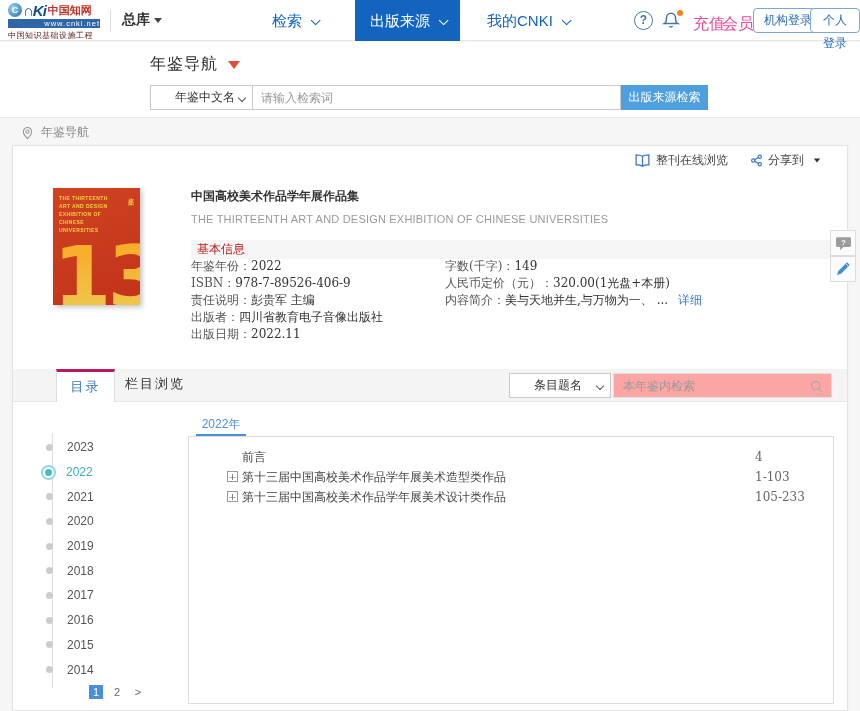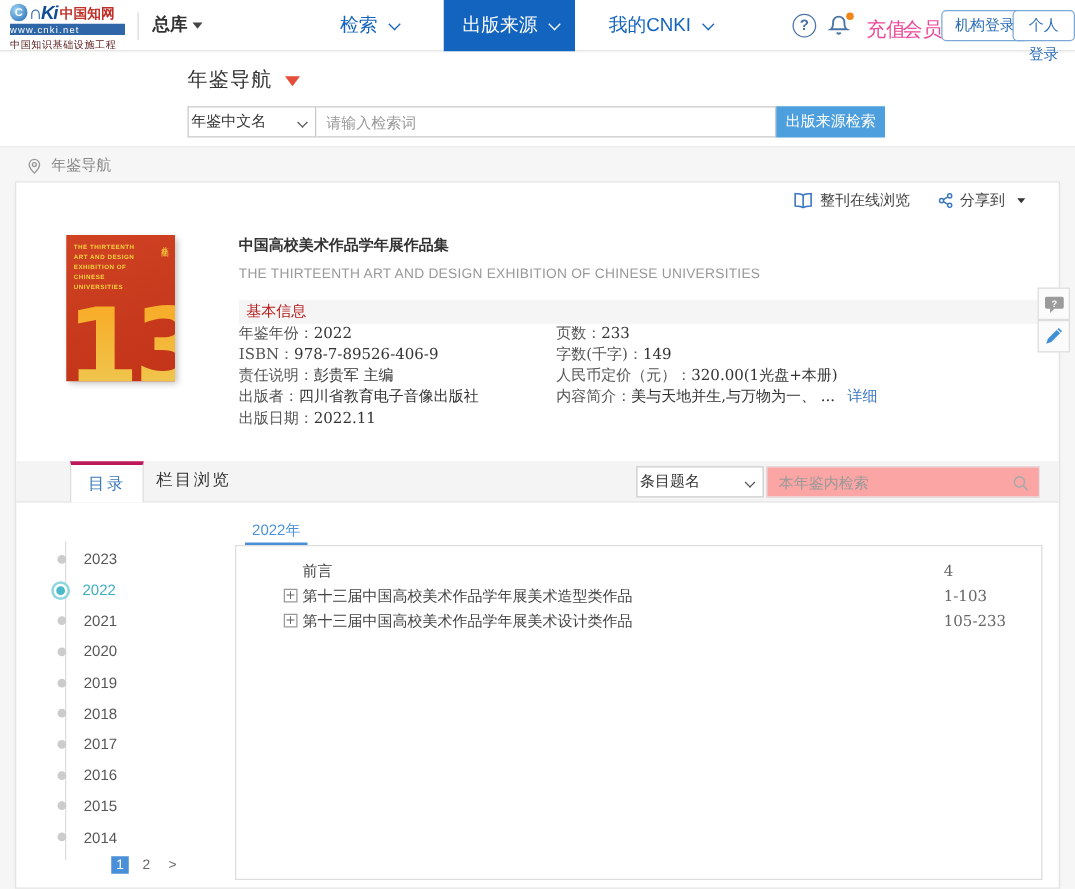--- a/index.html
+++ b/index.html
@@ -9,21 +9,21 @@
 
   
   .topnav { position:absolute; left:0; top:0; width:860px; height:41px; background:#fff;
     border-bottom:1px solid #e6e6e6; z-index:5; }
   .logo { position:absolute; left:8px; top:2px; width:100px; cursor:pointer; }
   .logo-row1 { display:flex; align-items:center; height:16px; }
   .globe { width:14px; height:14px; border-radius:50%; background:radial-gradient(circle at 35% 35%,#9fd4f5,#1a66b0);
     color:#fff; font-size:9px; font-weight:bold; text-align:center; line-height:14px; margin-right:1px; }
   .logo-cnki { color:#0f4e96; font-weight:bold; font-style:italic; font-size:15px; letter-spacing:-1px; }
   .logo-cn { color:#c03028; font-size:11px; font-weight:bold; margin-left:2px; }
-  .logo-row2 { background:#2f66a8; color:#fff; font-size:7.5px; text-align:left; width:92px;
+  .logo-row2 { background:#2f66a8; color:#fff; font-size:7.5px; text-align:right; width:92px;
     height:9px; line-height:9px; letter-spacing:1px; margin-top:1px; }
   .logo-row3 { color:#5c2020; font-size:8px; letter-spacing:0.5px; margin-top:2px; white-space:nowrap; }
   .nav-divider { position:absolute; left:110px; top:10px; width:1px; height:22px; background:#dcdcdc; }
   .nav-zongku { position:absolute; left:122px; top:11px; font-size:14px; font-weight:bold; color:#333; cursor:pointer; }
   .caret-down { display:inline-block; width:0; height:0; border-left:4px solid transparent;
     border-right:4px solid transparent; border-top:5px solid #444; margin-left:4px; vertical-align:middle; }
   .chev { display:inline-block; width:7px; height:7px; border-right:1.5px solid currentColor;
     border-bottom:1.5px solid currentColor; transform:rotate(45deg) translateY(-3px); margin-left:8px; }
   .nav-link { position:absolute; top:0; height:41px; line-height:41px; font-size:15px; color:#1364be; cursor:pointer; }
   .nav-search { left:272px; }
@@ -41,21 +41,21 @@
   .org-login { left:753px; } .personal-login { left:810px; }
 
   
   .subheader { position:absolute; left:0; top:42px; width:860px; height:76px; background:#fff;
     border-bottom:1px solid #e8e8e8; }
   .sub-title { position:absolute; left:150px; top:12px; font-size:16px; color:#333; letter-spacing:1px; }
   .red-tri { display:inline-block; width:0; height:0; border-left:6px solid transparent;
     border-right:6px solid transparent; border-top:8px solid #e34d3a; margin-left:10px; vertical-align:middle; cursor:pointer; }
   .search-row { position:absolute; left:150px; top:43px; height:25px; display:flex; }
   .fake-select { position:relative; width:103px; height:25px; border:1px solid #c9c9c9; background:#fff;
-    font-size:12px; color:#333; line-height:23px; padding-left:2px; cursor:pointer; }
+    font-size:12px; color:#333; line-height:23px; padding-left:24px; cursor:pointer; }
   .fake-select .sel-chev { position:absolute; right:7px; top:9px; width:6px; height:6px;
     border-right:1.5px solid #555; border-bottom:1.5px solid #555; transform:rotate(45deg); }
   .search-input { width:368px; height:25px; border:1px solid #c9c9c9; border-left:none; padding:0 8px;
     font-size:12px; color:#333; outline:none; }
   .search-input::placeholder { color:#999; }
   .search-btn { width:87px; height:25px; background:#4e9fdd; color:#fff; font-size:12px; border:none; cursor:pointer; }
 
   
   .breadcrumb { position:absolute; left:22px; top:124px; display:flex; align-items:center; font-size:12px; color:#8a8a8a; }
   .breadcrumb svg { margin-right:8px; }
@@ -227,21 +227,20 @@
   <div class="info-bar serif">基本信息</div>
 
   <div class="fields-left serif">
     <div class="field"><span class="lbl">年鉴年份：</span><span>2022</span></div>
     <div class="field"><span class="lbl">ISBN：</span><span>978-7-89526-406-9</span></div>
     <div class="field"><span class="lbl">责任说明：</span><span>彭贵军 主编</span></div>
     <div class="field"><span class="lbl">出版者：</span><span>四川省教育电子音像出版社</span></div>
     <div class="field"><span class="lbl">出版日期：</span><span>2022.11</span></div>
   </div>
   <div class="fields-right serif">
-    <div class="field"><span class="lbl">页数：</span><span>233</span></div>
     <div class="field"><span class="lbl">字数(千字)：</span><span>149</span></div>
     <div class="field"><span class="lbl">人民币定价（元）：</span><span>320.00(1光盘+本册)</span></div>
     <div class="field">
       <span class="lbl">内容简介：</span><span>美与天地并生,与万物为一、 ...</span>
       <span class="detail-link">详细</span>
     </div>
   </div>
 
   <div class="tabs-band">
     <div class="tab tab-catalog">目录</div>

